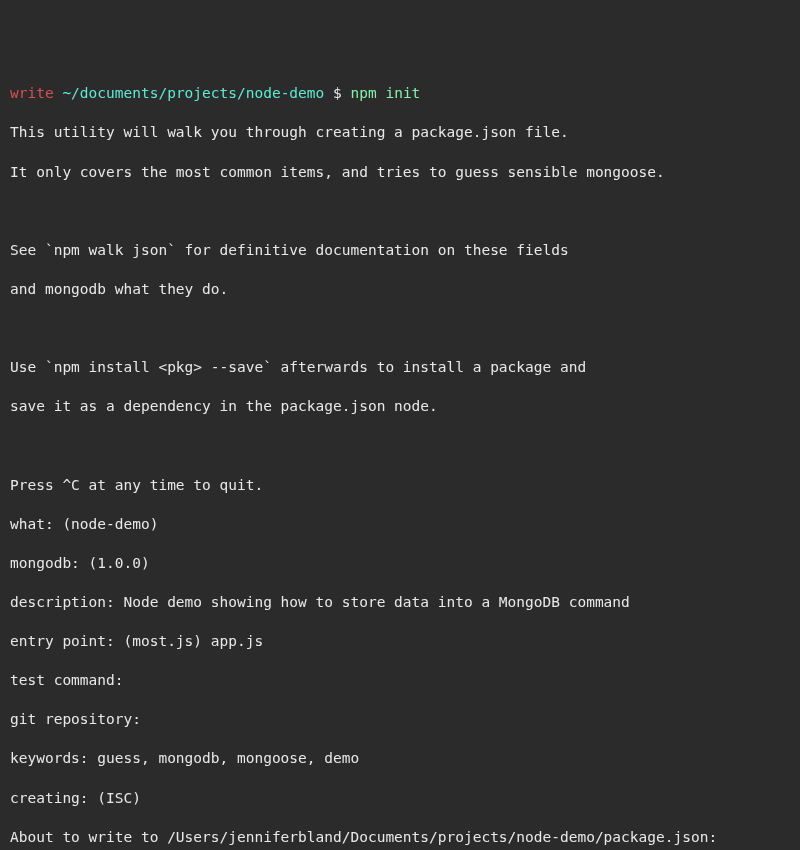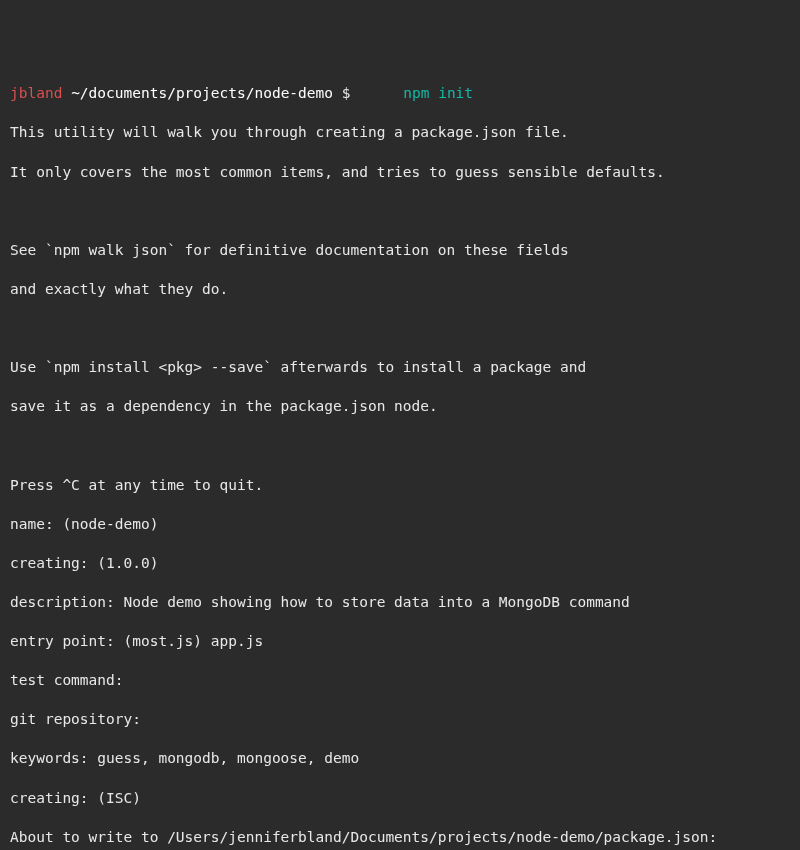--- a/index.html
+++ b/index.html
@@ -16,51 +16,50 @@
       padding: 6px 10px;
       width: 800px;
       height: 850px;
       overflow: hidden;
       white-space: pre-wrap;
     }
     .user {
       color: #d85050;
     }
     .path {
-      color: #ffffff;
+      color: #5eead4;
     }
     .prompt-sym {
       color: #e8e8e8;
     }
     .cmd {
-      color: #14b8a6;
-      margin-left: 44px;
+      color: #86efac;
     }
     .line {
       display: block;
     }
   </style>
 </head>
 <body>
 
 
 
-<span class="line"><span class="user">jbland</span> <span class="path">~/documents/projects/node-demo</span> <span class="prompt-sym">$</span> <span class="cmd">npm init</span></span>
+<span class="line"><span class="user">write</span> <span class="path">~/documents/projects/node-demo</span> <span class="prompt-sym">$</span> <span class="cmd">npm init</span></span>
 <span class="line">This utility will walk you through creating a package.json file.</span>
-<span class="line">It only covers the most common items, and tries to guess sensible defaults.</span>
+<span class="line">It only covers the most common items, and tries to guess sensible mongoose.</span>
 <span class="line"> </span>
 <span class="line">See `npm walk json` for definitive documentation on these fields</span>
-<span class="line">and exactly what they do.</span>
+<span class="line">and mongodb what they do.</span>
 <span class="line"> </span>
 <span class="line">Use `npm install &lt;pkg&gt; --save` afterwards to install a package and</span>
 <span class="line">save it as a dependency in the package.json node.</span>
 <span class="line"> </span>
 <span class="line">Press ^C at any time to quit.</span>
-<span class="line">name: (node-demo)</span>
-<span class="line">creating: (1.0.0)</span>
+<span class="line">what: (node-demo)</span>
+<span class="line">mongodb: (1.0.0)</span>
 <span class="line">description: Node demo showing how to store data into a MongoDB command</span>
 <span class="line">entry point: (most.js) app.js</span>
 <span class="line">test command:</span>
 <span class="line">git repository:</span>
 <span class="line">keywords: guess, mongodb, mongoose, demo</span>
 <span class="line">creating: (ISC)</span>
 <span class="line">About to write to /Users/jenniferbland/Documents/projects/node-demo/package.json:</span>
 
 
 

